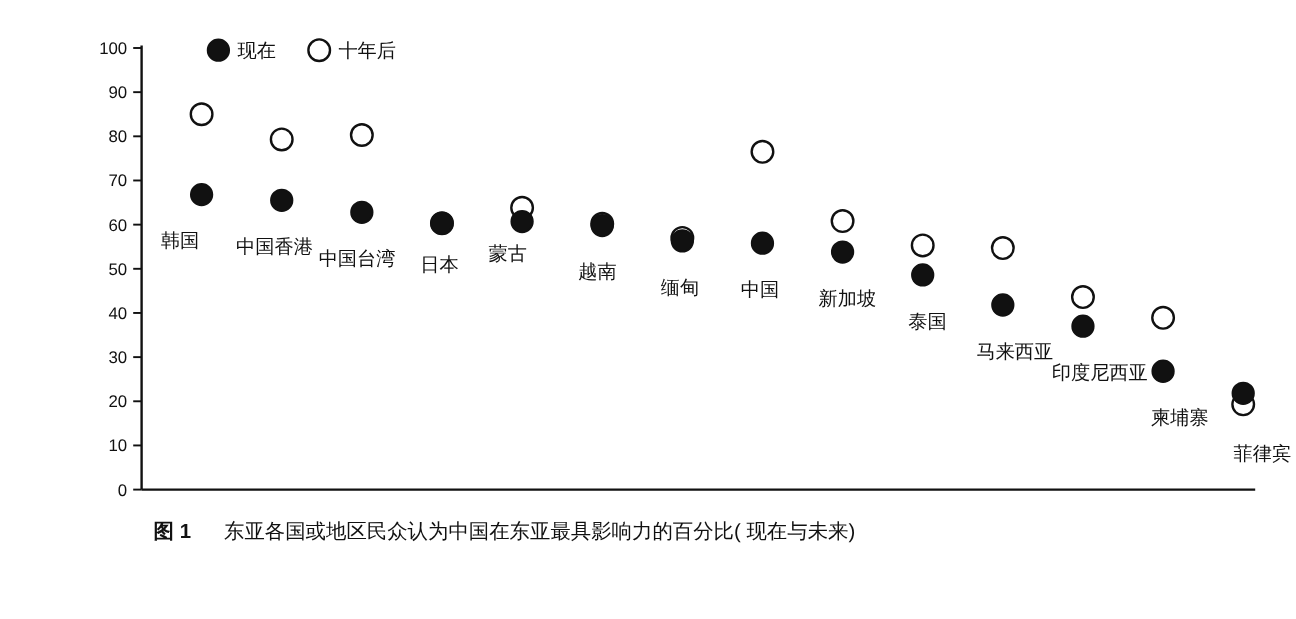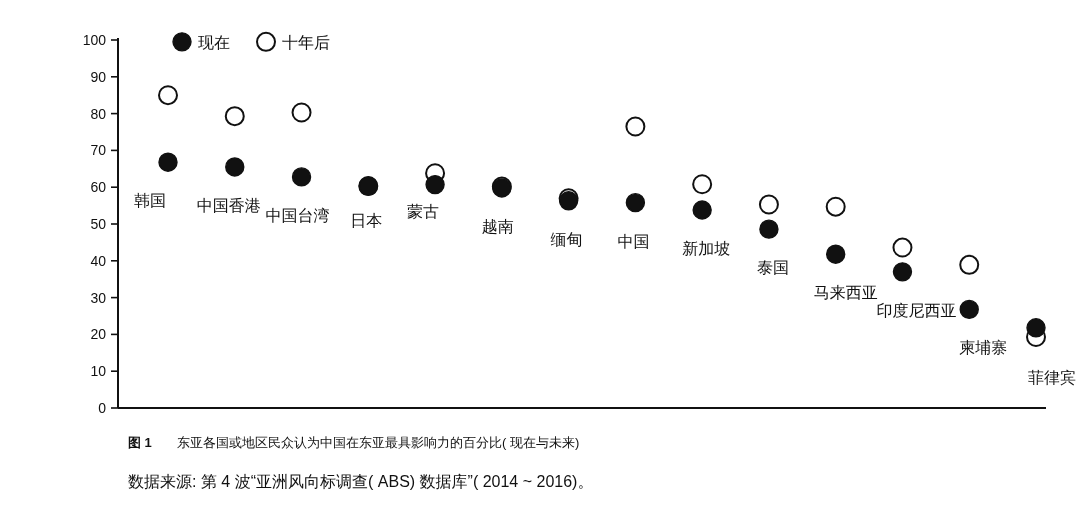--- a/index.html
+++ b/index.html
@@ -29,21 +29,21 @@
   .cat-label{
     font-family:"Liberation Sans","DejaVu Sans",sans-serif;
     font-size:16px;fill:#111;text-anchor:middle;
   }
   .dot-now{fill:#111;stroke:#111;stroke-width:1.4;}
   .dot-future{fill:#ffffff;stroke:#111;stroke-width:2;}
   #caption{
     position:absolute;left:0;top:428px;width:1080px;
   }
   .cap-line{
-    font-size:13px;
+    font-size:17px;
     line-height:30px;
     color:#111;
     padding-left:128px;
   }
   .cap-title{font-weight:normal;}
   .cap-title b{font-weight:bold;}
   .cap-src{font-size:16px;padding-left:128px;padding-top:14px;}
 </style>
 </head>
 <body>
@@ -134,14 +134,13 @@
       </g>
   </svg>
 </div>
 
 <div id="caption">
   <div class="cap-line cap-title">
     <b>图 1</b>
     <span style="display:inline-block;width:18px;"></span>
     <span>东亚各国或地区民众认为中国在东亚最具影响力的百分比( 现在与未来)</span>
   </div>
-  <div class="cap-src">数据来源: 第 4 波“亚洲风向标调查( ABS) 数据库”( 2014 ~ 2016)。</div>
 </div>
 
 </body></html>

